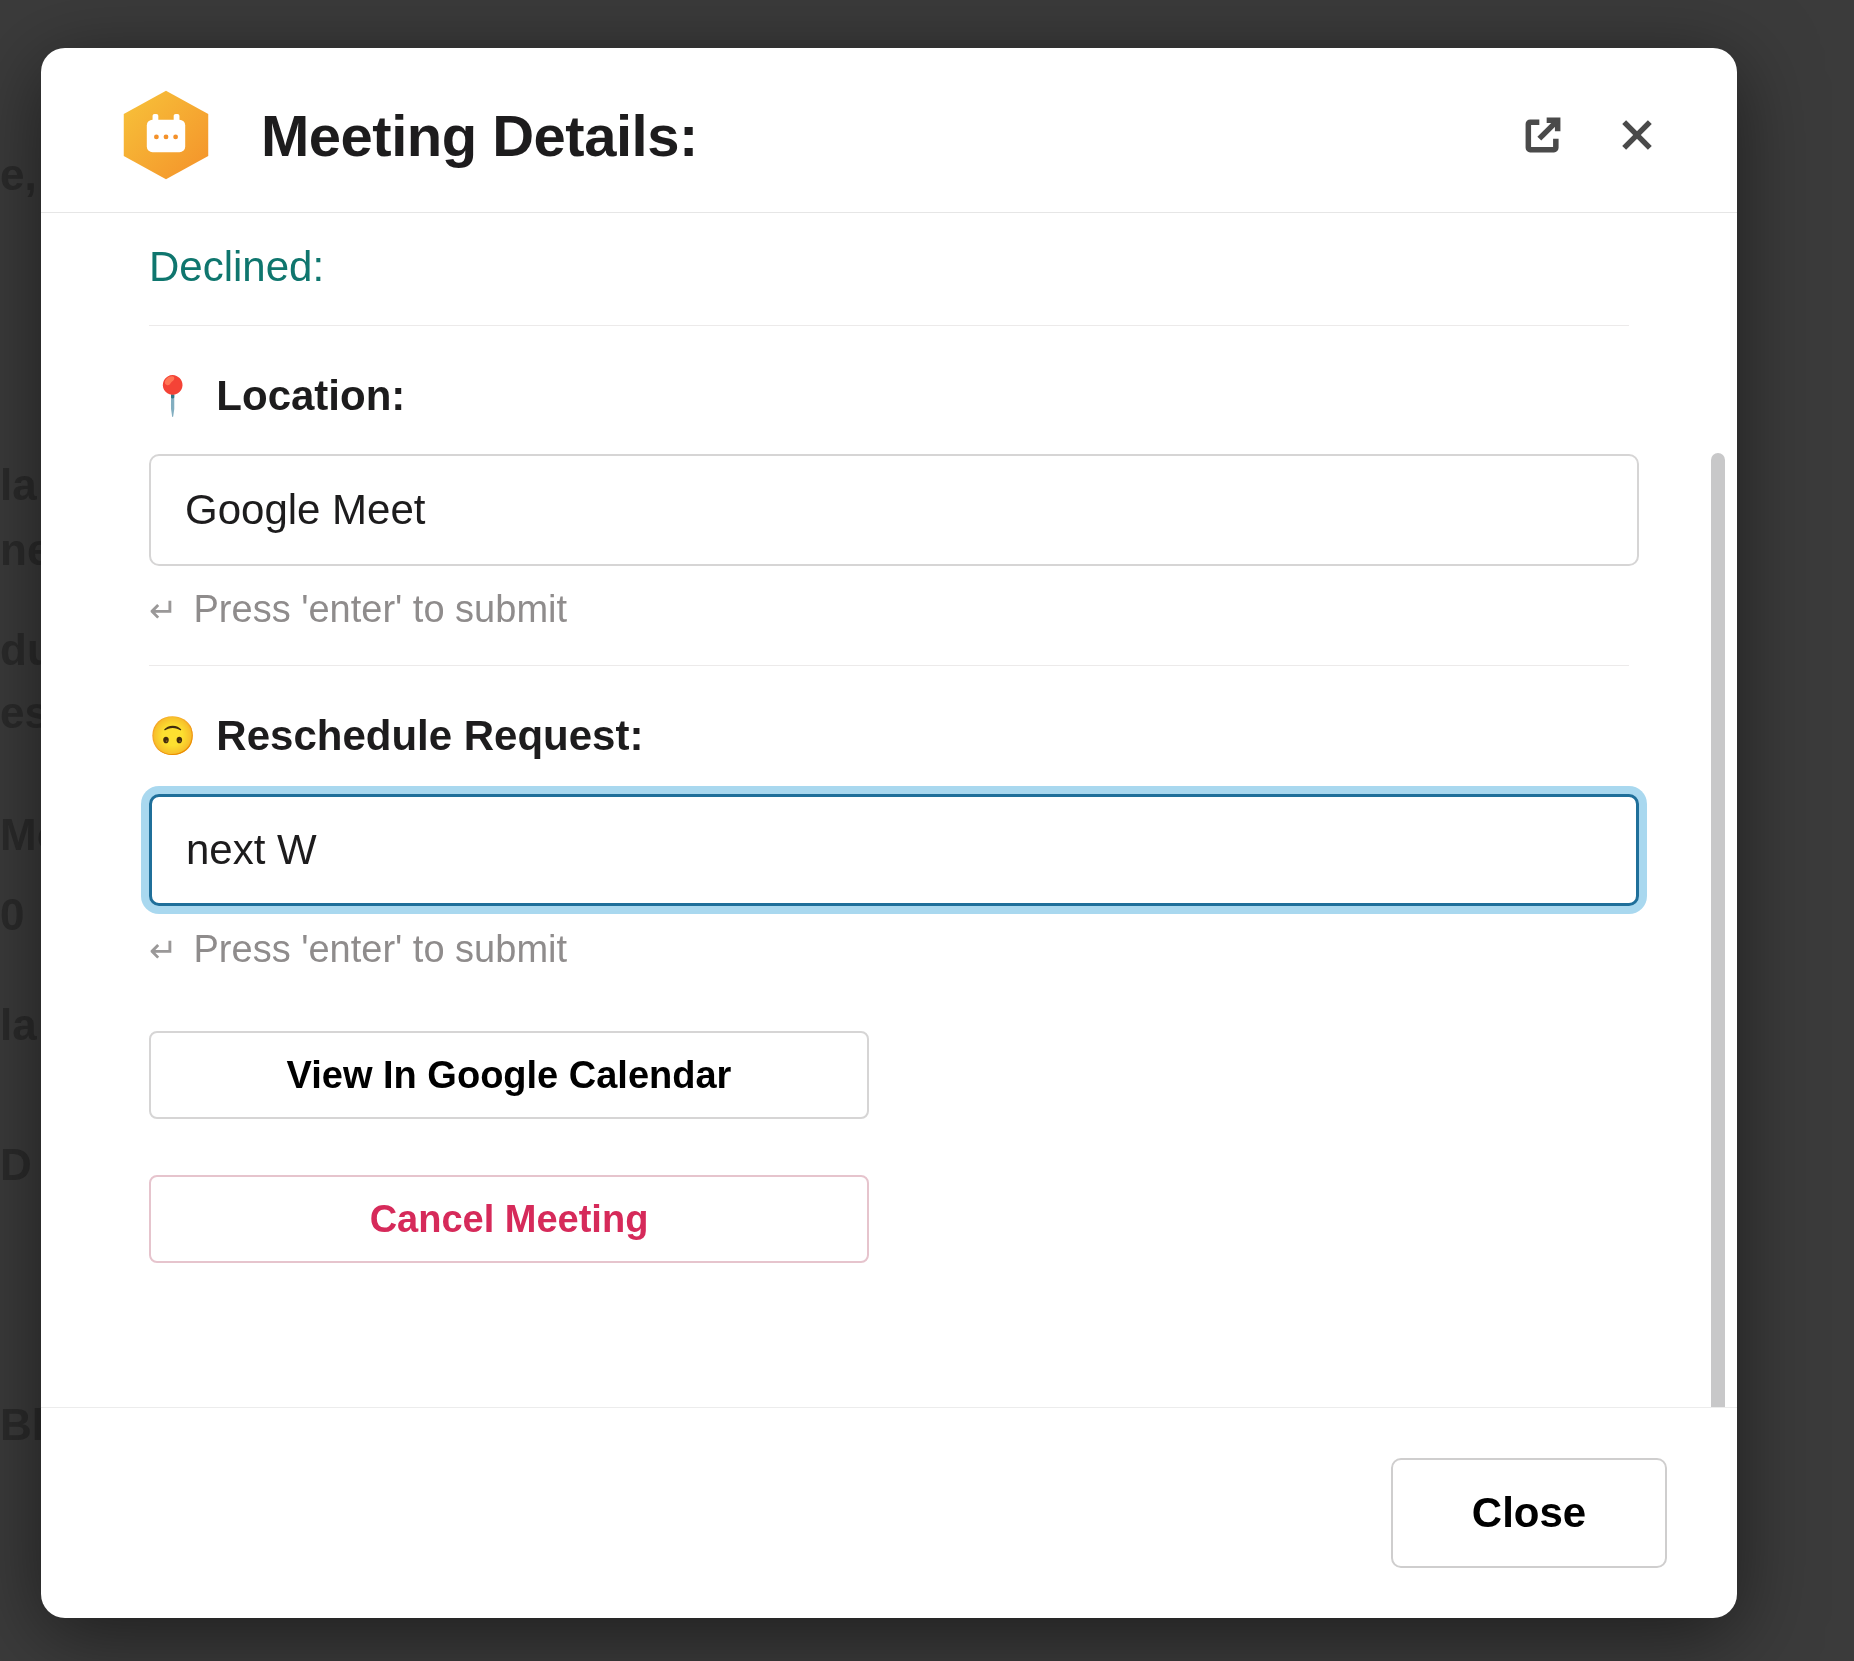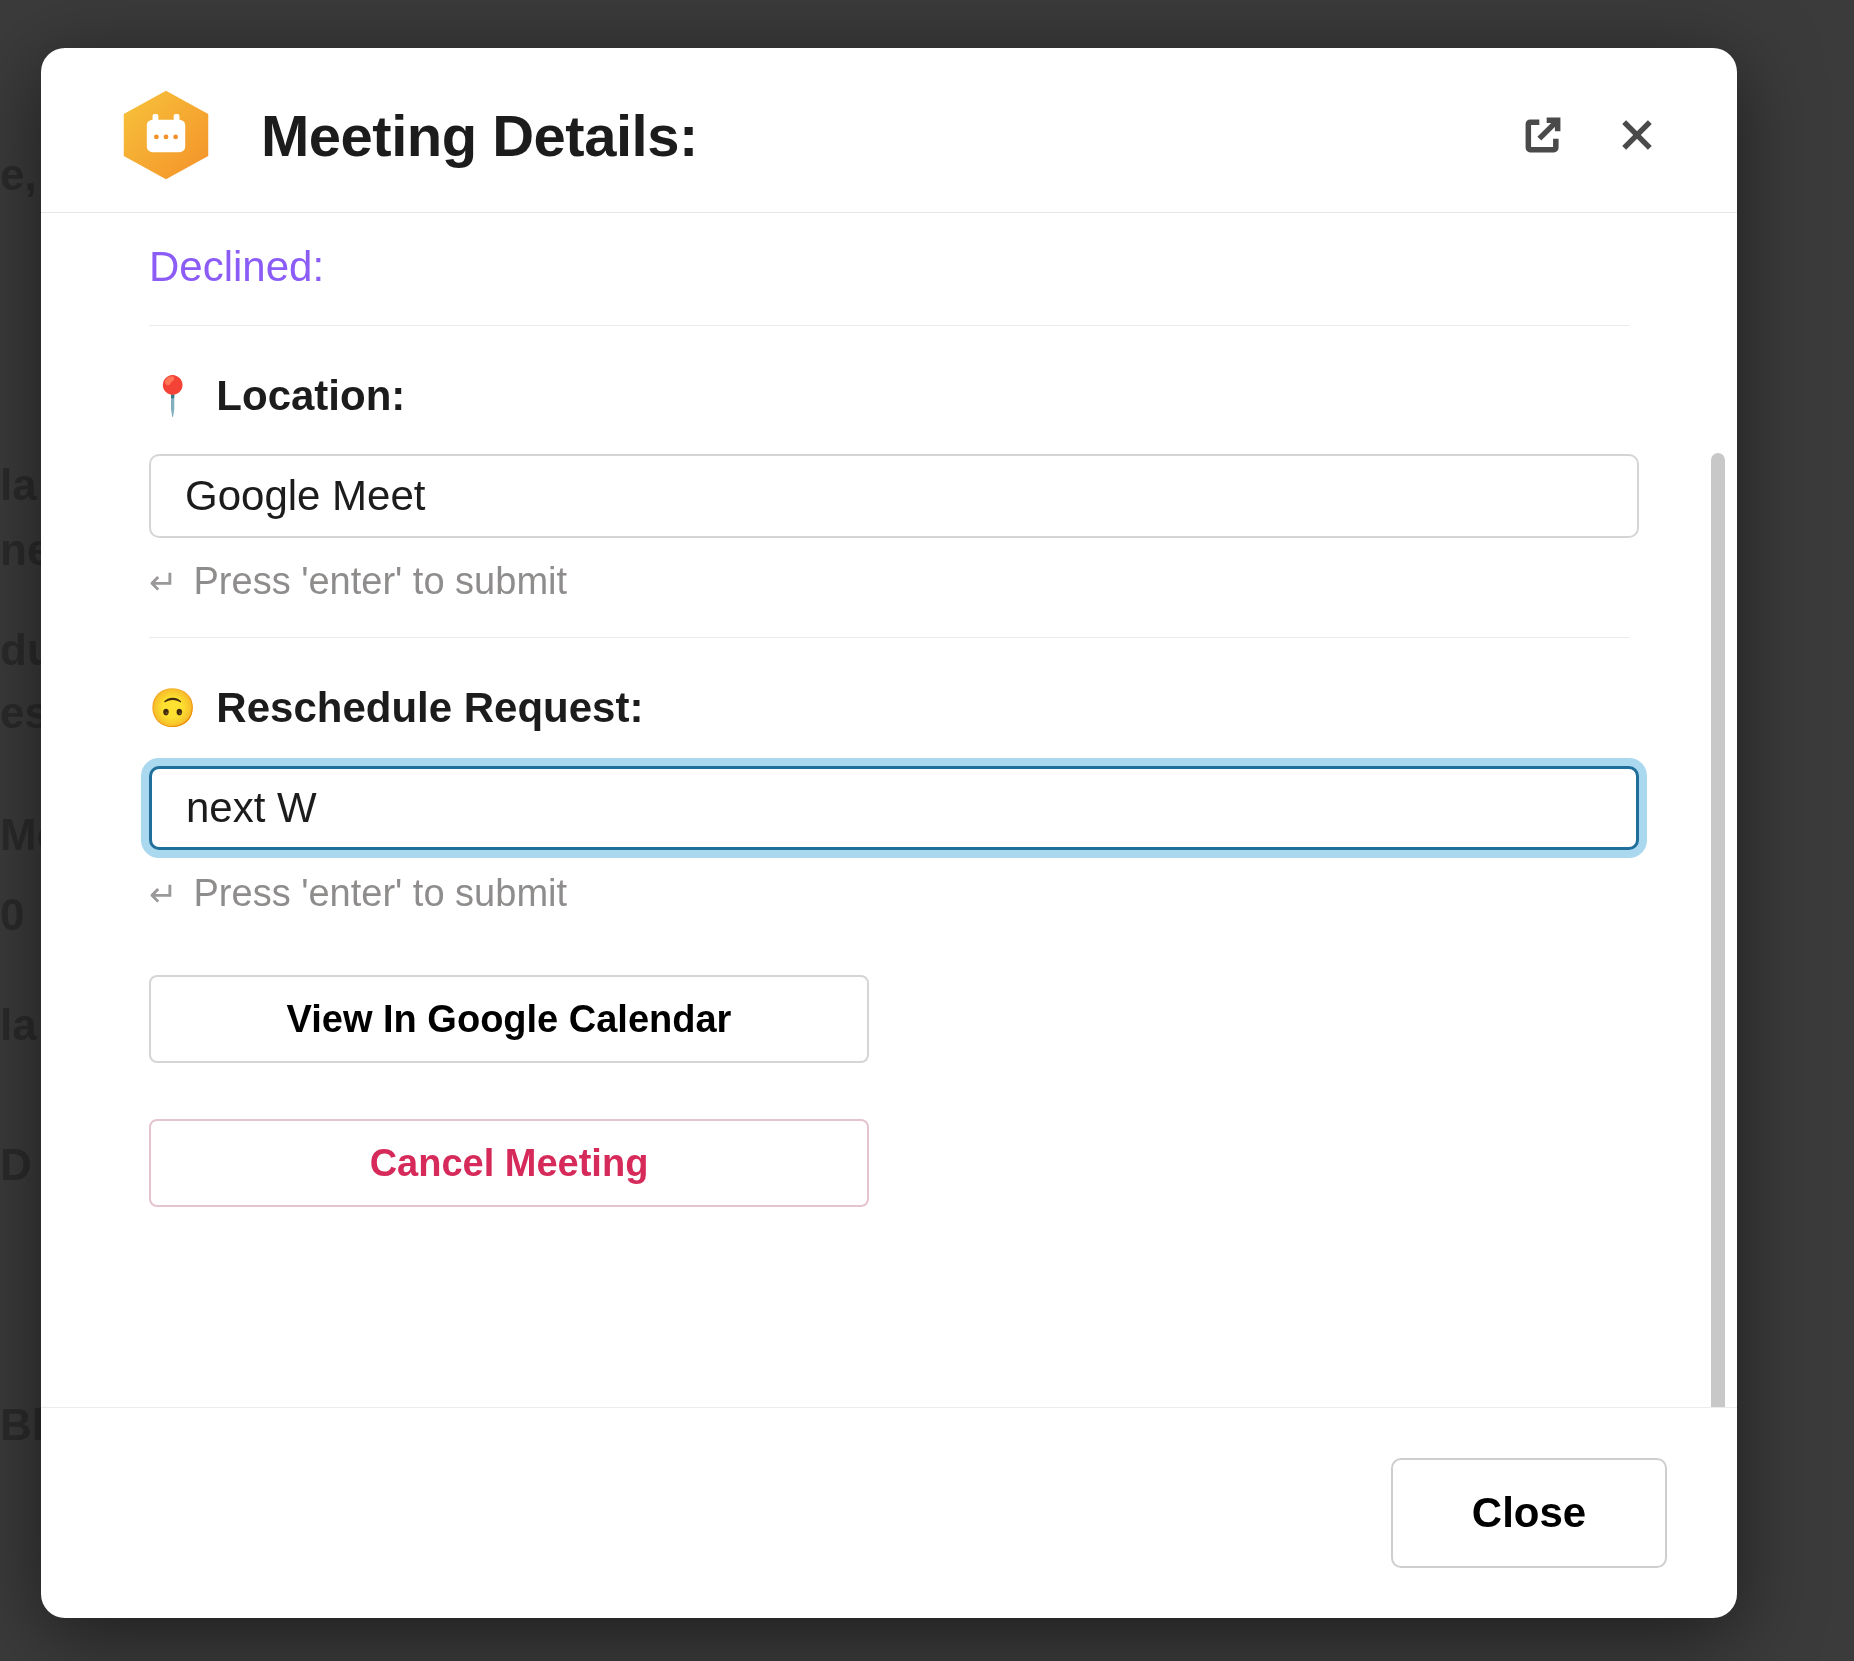--- a/index.html
+++ b/index.html
@@ -68,41 +68,41 @@
     .fake-scrollbar {
       position:absolute;
       right: 12px; top: 240px;
       width: 14px; height: 1030px;
       background: #c8c8c9;
       border-radius: 7px;
     }
 
     .status-line {
       font-size: 42px;
-      color: #8b5cf6;
+      color: #0f766e;
       font-weight: 500;
       margin-bottom: 34px;
     }
     .section-divider {
       border: none;
       border-top: 1px solid #eceaea;
       margin: 34px 0 46px 0;
     }
 
     .field-label {
       display:flex; align-items:center;
       font-size: 42px;
       font-weight: 800;
       margin-bottom: 34px;
     }
     .field-label .emoji { font-size: 38px; margin-right: 20px; font-weight:400; }
 
     .text-input {
       width: 1490px;
-      height: 84px;
+      height: 112px;
       border: 2px solid #d6d5d5;
       border-radius: 10px;
       background: #fff;
       font-size: 42px;
       padding: 0 34px;
       color: #1d1c1d;
       outline: none;
     }
     .text-input.focused {
       border: 3px solid #1f6f9a;

